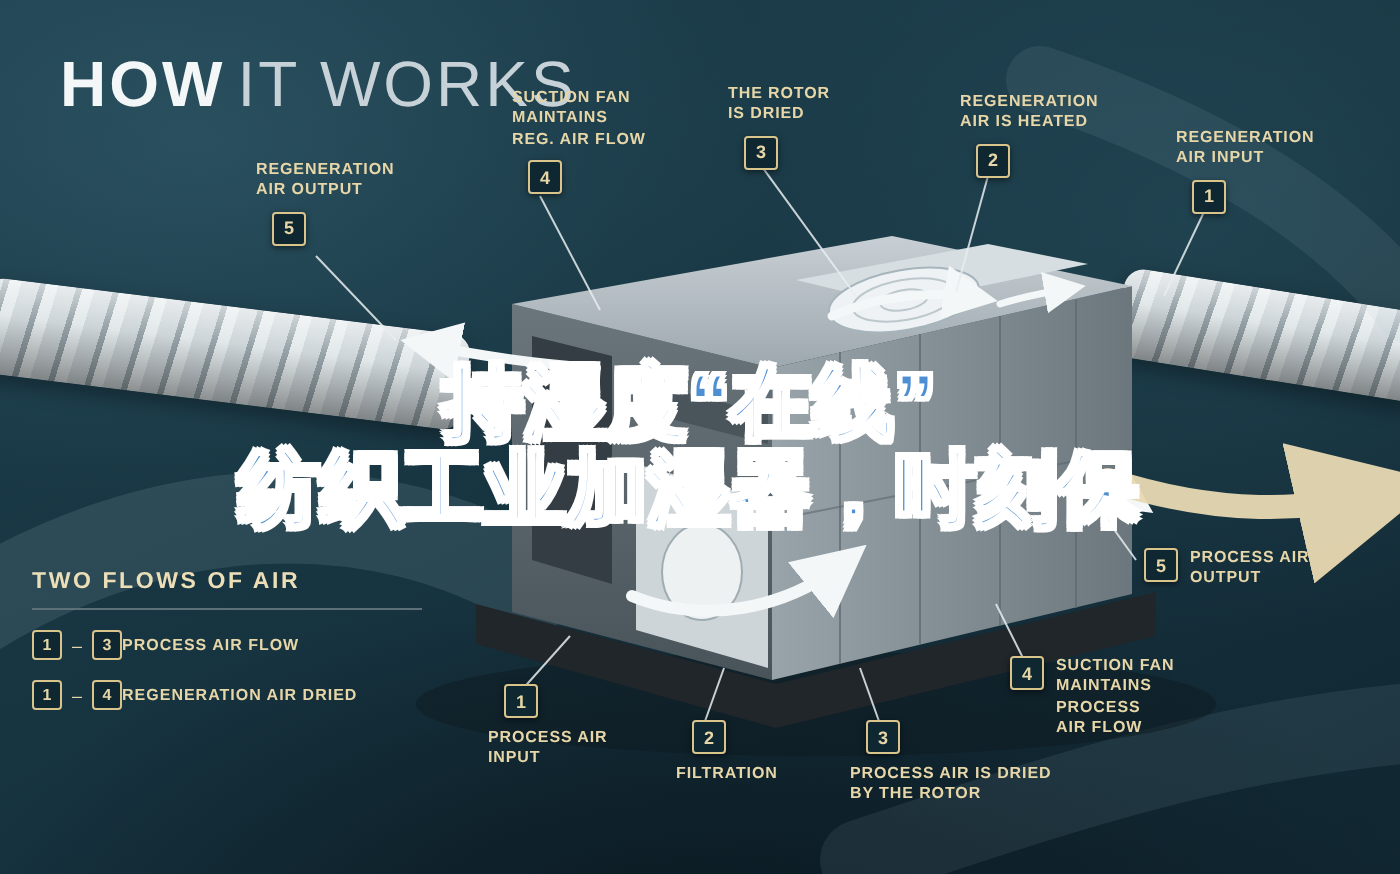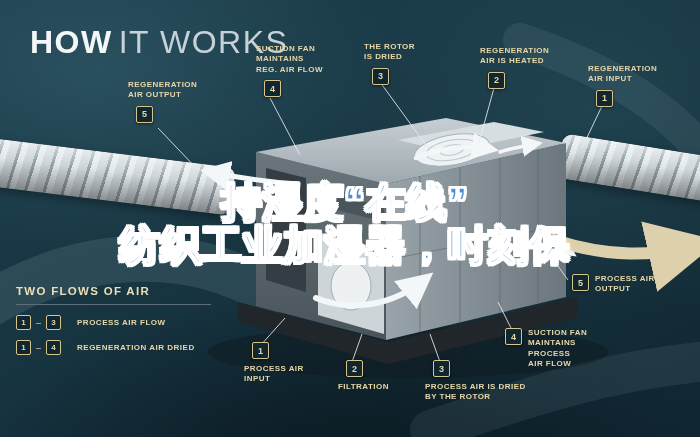--- a/index.html
+++ b/index.html
@@ -49,21 +49,21 @@
   .legend{position:absolute;z-index:3;left:16px;top:285px;}
   .lhead{font-size:11.5px;font-weight:bold;letter-spacing:1.3px;color:#ecdfb8;}
   .lline{width:195px;height:1px;background:#5d7078;margin-top:7px;}
   .lrow{display:flex;align-items:center;margin-top:10px;}
   .lbox{
     width:13px;height:13px;display:flex;align-items:center;justify-content:center;
     border:1px solid #d9c48c;border-radius:2px;background:#0f2730;
     color:var(--tan,#e6d6a8);font-size:8px;font-weight:bold;
   }
   .ldash{color:var(--tan,#e6d6a8);font-size:9px;margin:0 5px;}
-  .llabel{font-size:8px;font-weight:bold;letter-spacing:.5px;color:var(--tan,#e6d6a8);margin-left:16px;}
+  .llabel{font-size:8px;font-weight:bold;letter-spacing:.5px;color:var(--tan,#e6d6a8);margin-left:0;}
   
   .headline{
     position:absolute;z-index:5;left:45px;top:181px;width:600px;text-align:center;
     font-weight:800;font-size:40px;line-height:1.07;letter-spacing:1px;
     color:var(--blue,#4d8fd2);
     -webkit-text-stroke:1.5px #ffffff;
     text-shadow:2px 2px 0 #fff,-2px -2px 0 #fff,2px -2px 0 #fff,-2px 2px 0 #fff,0 2px 0 #fff,0 -2px 0 #fff,2px 0 0 #fff,-2px 0 0 #fff;
   }
 </style>
 </head>

